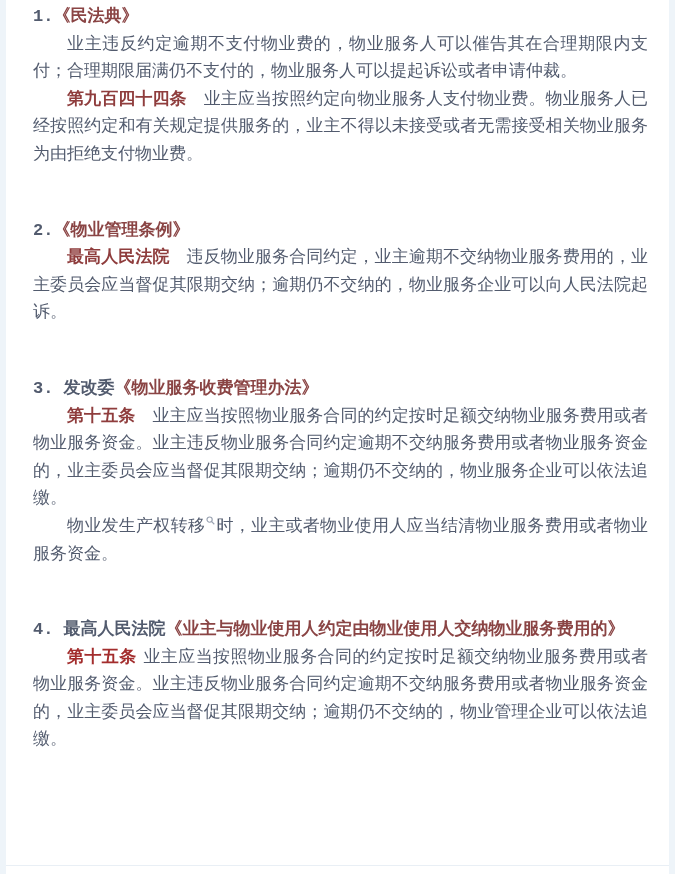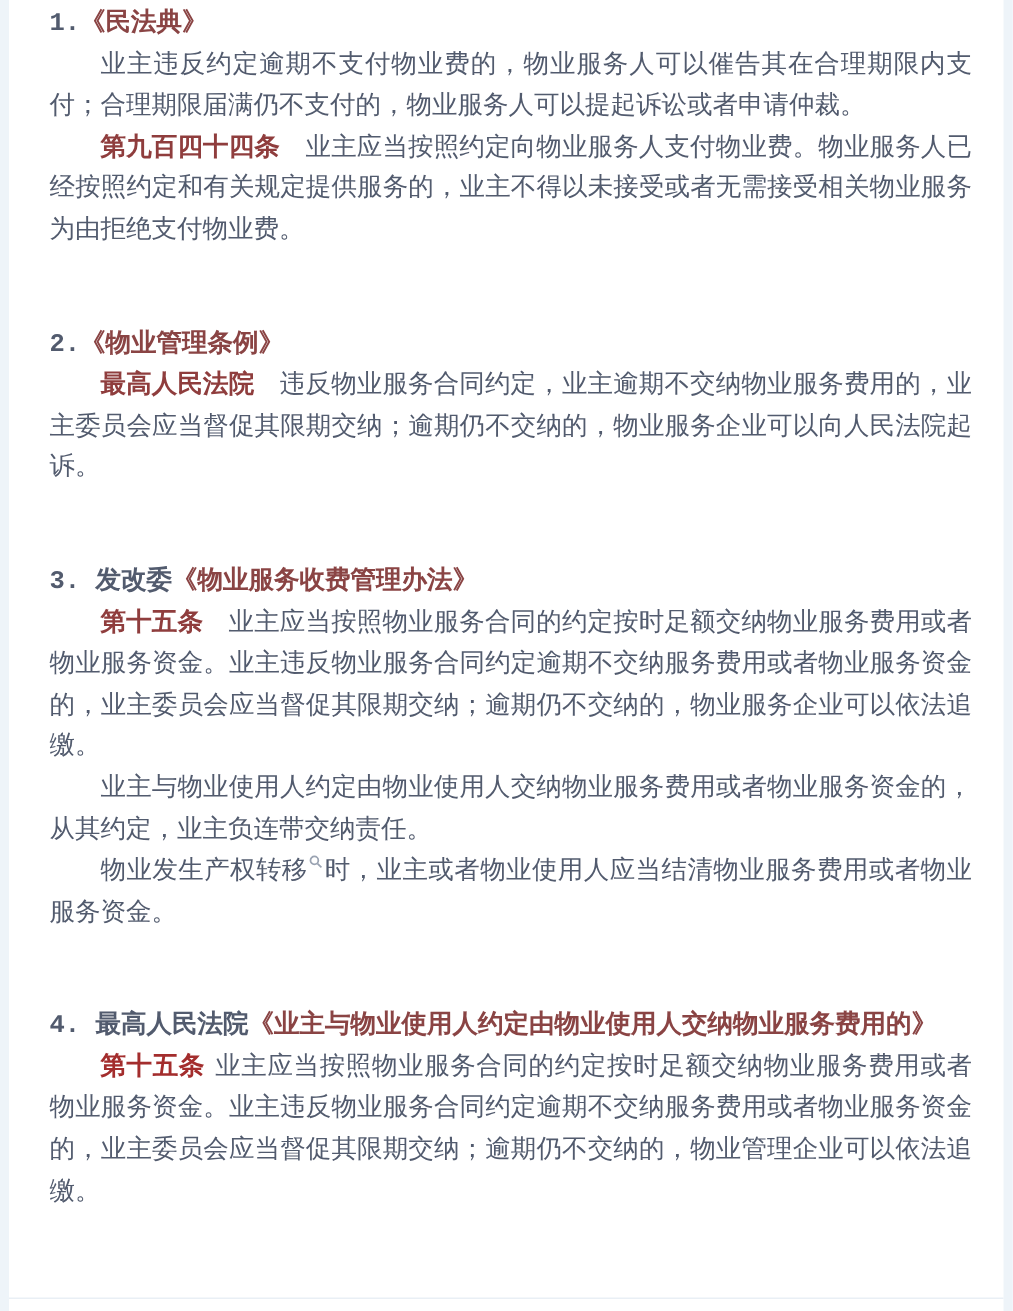--- a/index.html
+++ b/index.html
@@ -75,21 +75,20 @@
           <p class="para"><span class="plain">业主违反约定逾期不支付物业费的，物业服务人可以催告其在合理期限内支付；合理期限届满仍不支付的，物业服务人可以提起诉讼或者申请仲裁。</span></p>
           <p class="para"><span class="article">第九百四十四条</span><span class="plain">业主应当按照约定向物业服务人支付物业费。物业服务人已经按照约定和有关规定提供服务的，业主不得以未接受或者无需接受相关物业服务为由拒绝支付物业费。</span></p>
         </section>
         <section class="law-section">
           <h2 class="heading"><span class="num">2.</span><span class="book">《物业管理条例》</span></h2>
           <p class="para"><span class="article">最高人民法院</span><span class="plain">违反物业服务合同约定，业主逾期不交纳物业服务费用的，业主委员会应当督促其限期交纳；逾期仍不交纳的，物业服务企业可以向人民法院起诉。</span></p>
         </section>
         <section class="law-section">
           <h2 class="heading"><span class="num">3. 发改委</span><span class="book">《物业服务收费管理办法》</span></h2>
           <p class="para"><span class="article">第十五条</span><span class="plain">业主应当按照物业服务合同的约定按时足额交纳物业服务费用或者物业服务资金。业主违反物业服务合同约定逾期不交纳服务费用或者物业服务资金的，业主委员会应当督促其限期交纳；逾期仍不交纳的，物业服务企业可以依法追缴。</span></p>
-          <p class="para"><span class="plain">业主与物业使用人约定由物业使用人交纳物业服务费用或者物业服务资金的，从其约定，业主负连带交纳责任。</span></p>
           <p class="para"><span class="plain">物业发生产权转移</span><span class="sup-icon"><svg viewBox="0 0 10 10" width="9" height="9" aria-hidden="true">
                 <circle cx="4" cy="4" r="2.9" fill="none" stroke="currentColor" stroke-width="1.3"></circle>
                 <line x1="6.3" y1="6.3" x2="9.2" y2="9.2" stroke="currentColor" stroke-width="1.3"></line>
               </svg></span><span class="plain">时，业主或者物业使用人应当结清物业服务费用或者物业服务资金。</span></p>
         </section>
         <section class="law-section">
           <h2 class="heading"><span class="num">4. 最高人民法院</span><span class="book">《业主与物业使用人约定由物业使用人交纳物业服务费用的》</span></h2>
           <p class="para"><span class="article-bright">第十五条</span><span class="plain">业主应当按照物业服务合同的约定按时足额交纳物业服务费用或者物业服务资金。业主违反物业服务合同约定逾期不交纳服务费用或者物业服务资金的，业主委员会应当督促其限期交纳；逾期仍不交纳的，物业管理企业可以依法追缴。</span></p>
         </section>
       </div>

